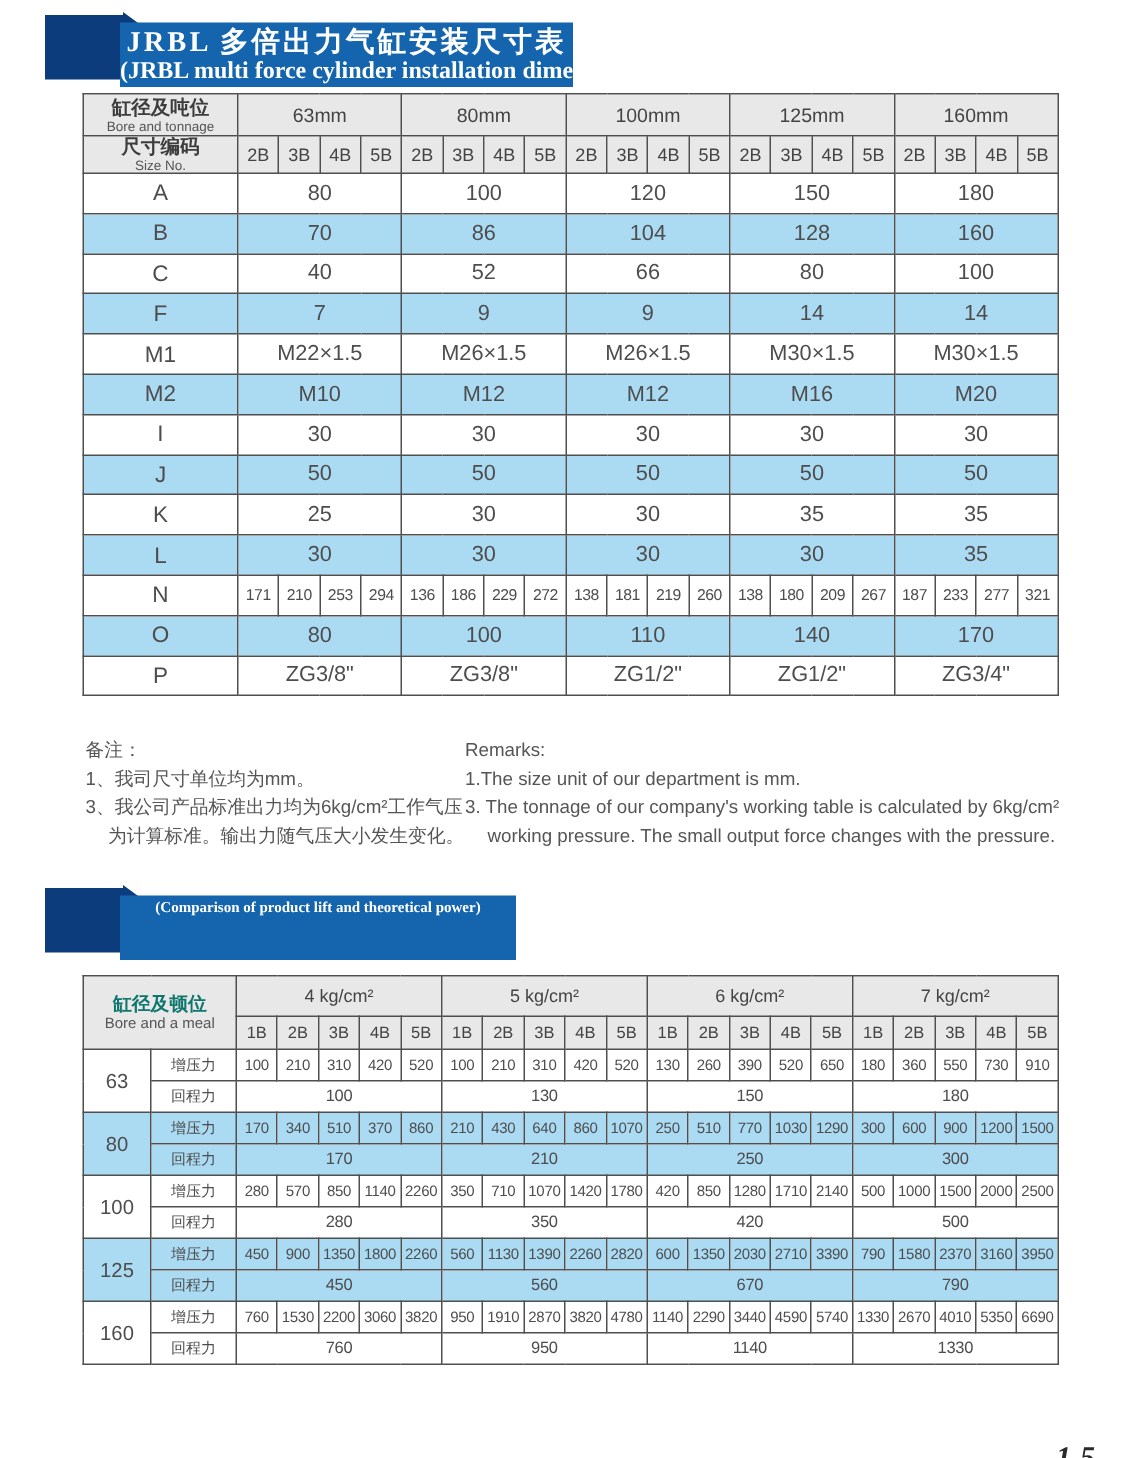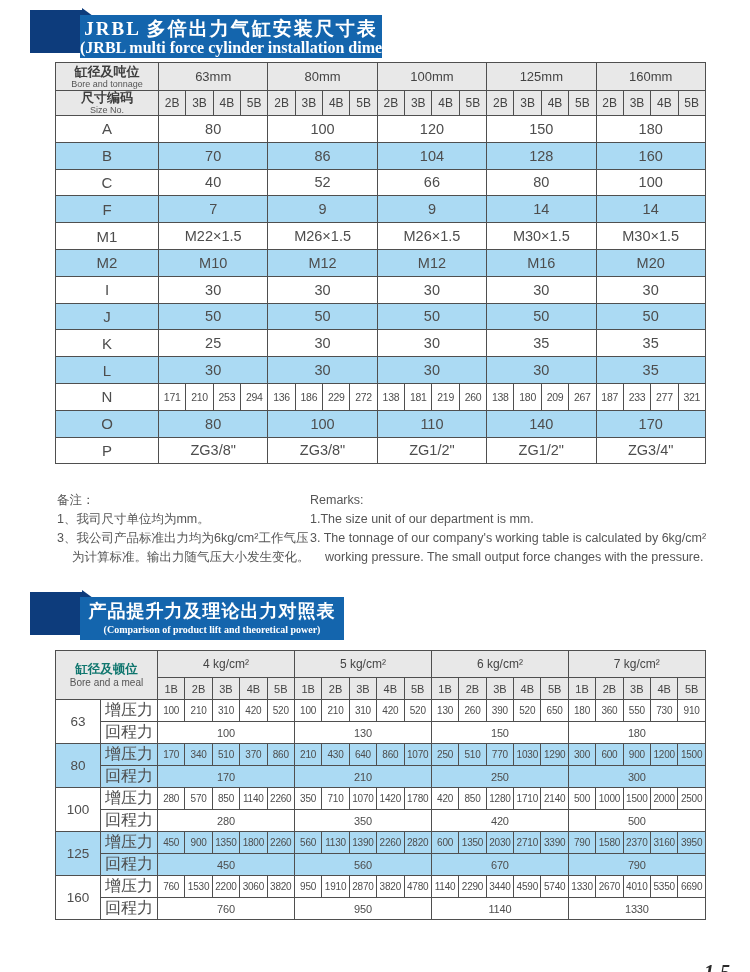--- a/index.html
+++ b/index.html
@@ -59,21 +59,21 @@
   
   #t2 { position:absolute; left:55px; top:650px; }
   #t2 thead tr:nth-child(1) th { height:27px; }
   #t2 thead tr:nth-child(2) th { height:22px; }
   #t2 tbody td { height:21px; font-size:10px; letter-spacing:-0.2px; }
   #t2 .hdr-zh { font-size:12.5px; font-weight:bold; color:#0f766e; line-height:15px; }
   #t2 .hdr-en { font-size:10px; color:#555; line-height:12px; }
   #t2 .pressure-header { font-size:12px; color:#444;margin-top:36px; }
   #t2 .sub-col-header { font-size:11px; color:#444; }
   #t2 .bore-cell { font-size:13.5px; letter-spacing:0; }
-  #t2 .force-label { font-size:16px; letter-spacing:0; }
+  #t2 .force-label { font-size:10px; letter-spacing:0; }
   #t2 .return-cell { font-size:11px; }
 
   
   .page-num { position:absolute; left:704px; top:961px;
     font-family:"Liberation Serif", serif; font-style:italic; font-weight:bold;
     font-size:20px; color:#2a2a2a; letter-spacing:6px; }
 </style>
 </head>
 <body>
 
@@ -290,21 +290,20 @@
           <div class="remark-line">3. The tonnage of our company's working table is calculated by 6kg/cm²</div>
           <div class="remark-line indent">working pressure. The small output force changes with the pressure.</div>
         </div>
     </div>
   </div>
 
   <div class="banner" id="banner2">
     <div class="banner-square"></div>
     <div class="banner-fold"></div>
     <div class="banner-plate">
-      <div class="banner-zh">产品提升力及理论出力对照表</div>
       <div class="banner-en">(Comparison of product lift and theoretical power)</div>
     </div>
   </div>
 
   <table id="t2">
       <colgroup>
         <col style="width: 45px;">
         <col style="width: 57px;">
         <col style="width: 27.4px;">
         <col style="width: 27.4px;">

